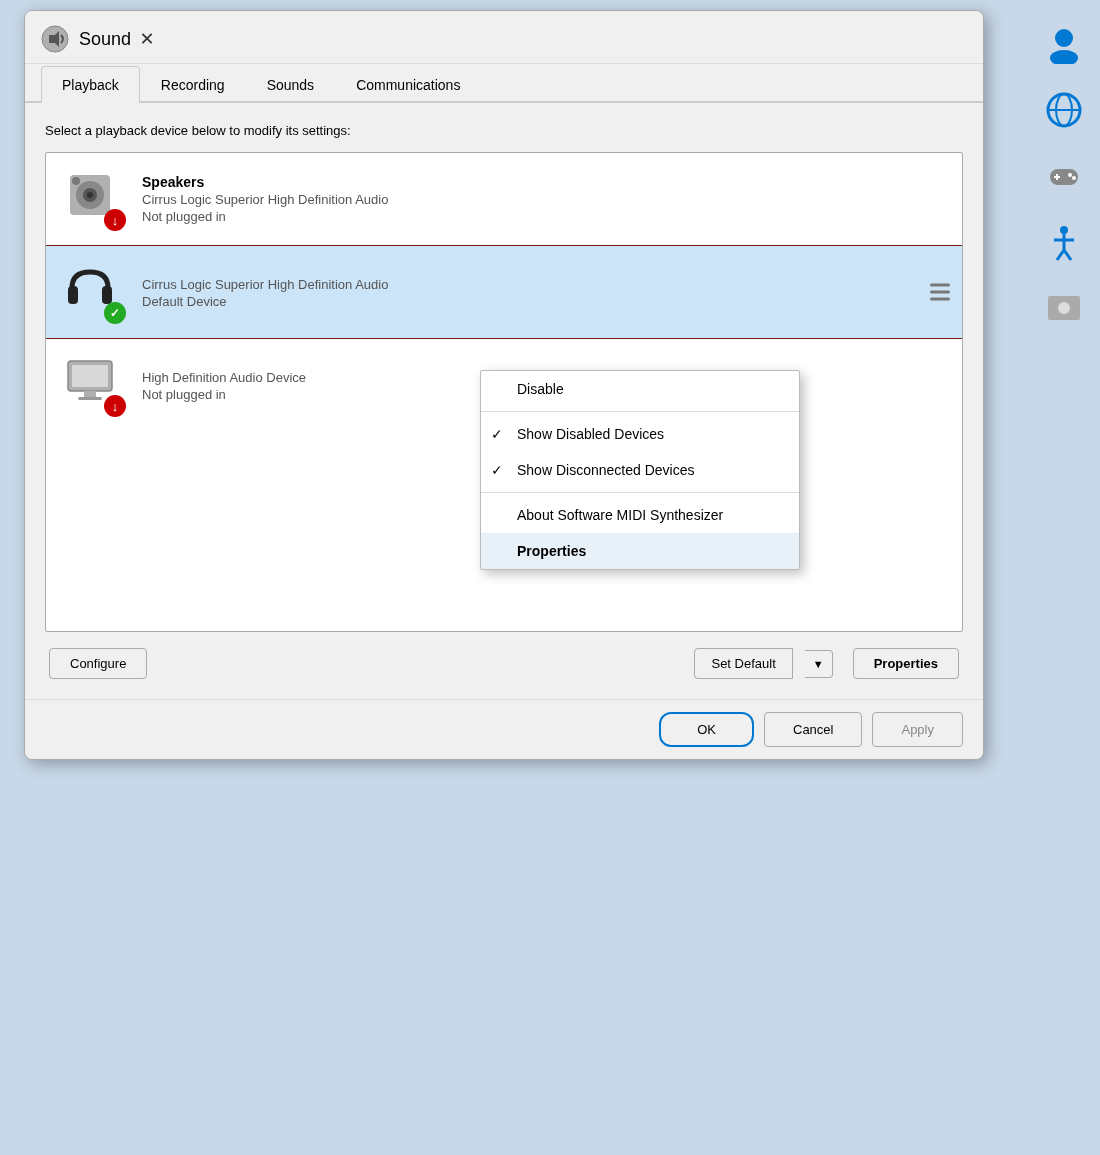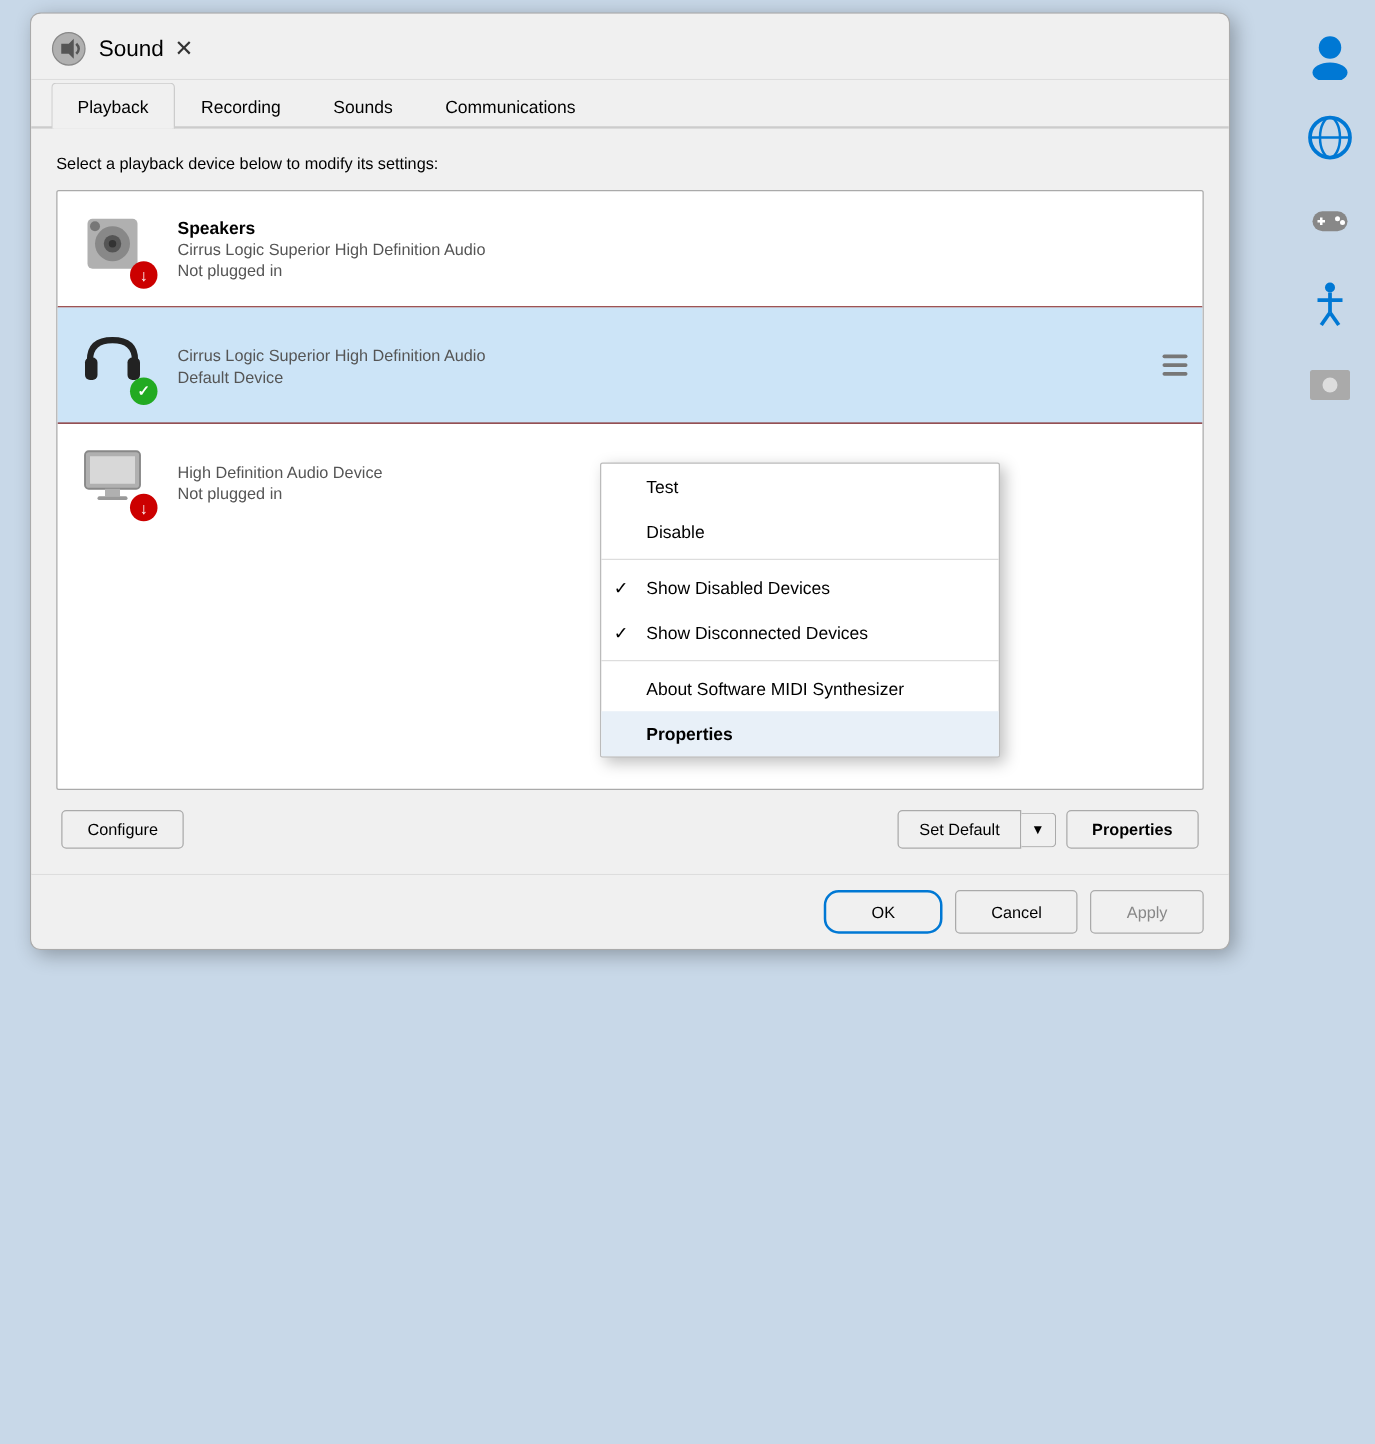--- a/index.html
+++ b/index.html
@@ -211,21 +211,21 @@
       background: #f0f0f0;
       border: 1px solid #aaa;
       border-radius: 4px;
       cursor: pointer;
       font-size: 13px;
     }
 
     .right-buttons {
       display: flex;
       align-items: center;
-      gap: 0;
+      gap: 12px;
       padding-left: 38px;
     }
     .btn-set-default {
       padding: 7px 16px;
       background: #f0f0f0;
       border: 1px solid #aaa;
       border-radius: 4px 0 0 4px;
       cursor: pointer;
       font-size: 13px;
     }
@@ -472,23 +472,20 @@
   <div class="dialog-footer">
     <button class="btn-ok">OK</button>
     <button class="btn-cancel">Cancel</button>
     <button class="btn-apply">Apply</button>
   </div>
 
 </div>
 
 <div class="context-menu">
   <div class="context-item">
-    <span>Test</span>
-  </div>
-  <div class="context-item">
     <span>Disable</span>
   </div>
   <hr class="context-separator">
   <div class="context-item">
     <span class="context-check">✓</span>
     <span>Show Disabled Devices</span>
   </div>
   <div class="context-item">
     <span class="context-check">✓</span>
     <span>Show Disconnected Devices</span>

